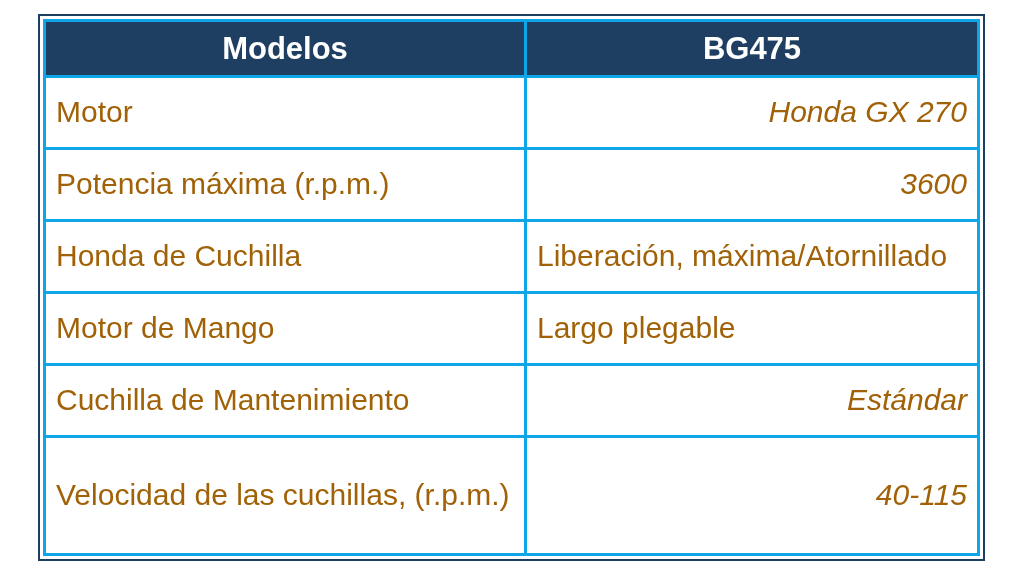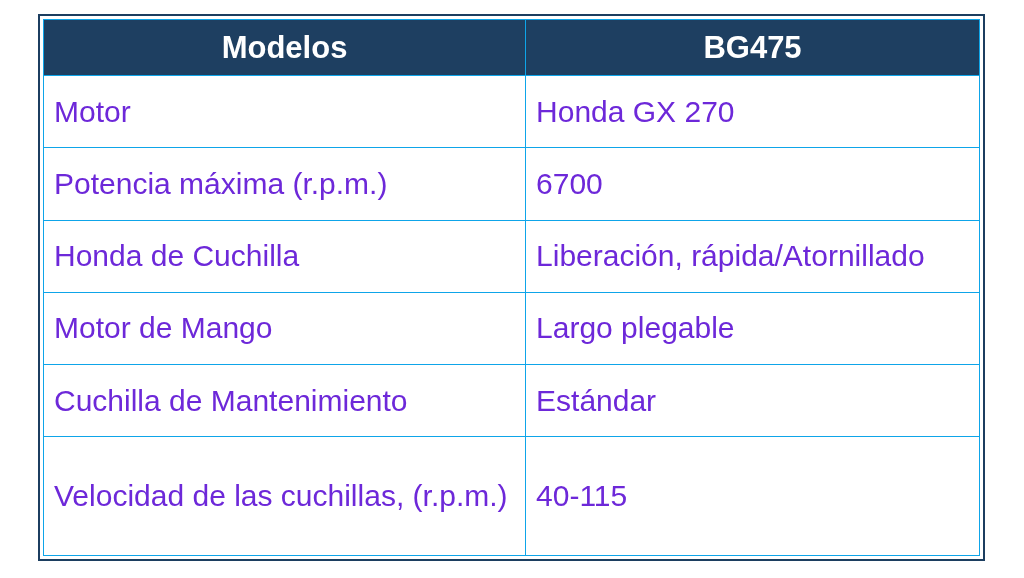--- a/index.html
+++ b/index.html
@@ -26,48 +26,48 @@
     background: #ffffff;
   }
   table.spec-table {
     width: 100%;
     height: 100%;
     border-collapse: collapse;
     table-layout: fixed;
   }
   table.spec-table th,
   table.spec-table td {
-    border: 1px solid #0ea5e9;
+    border: 3px solid #0ea5e9;
     box-sizing: border-box;
   }
   table.spec-table th {
     background: #1e3f61;
     color: #ffffff;
     font-size: 31px;
     font-weight: bold;
     height: 53px;
     text-align: center;
     vertical-align: middle;
   }
   table.spec-table td {
     font-size: 30px;
-    color: #6d28d9;
+    color: #a16207;
     padding: 2px 10px;
     vertical-align: middle;
     line-height: 1.2;
     background: #ffffff;
   }
   td.label-cell {
     text-align: left;
   }
   col.col-label { width: 51.5%; }
   col.col-value { width: 48.5%; }
   td.value-cell { text-align: center; }
   td.value-cell[data-align="left"] { text-align: left; }
-  td.value-cell[data-align="center"] { text-align: left; }
+  td.value-cell[data-align="center"] { text-align: right; font-style: italic; }
   tr.row-regular { height: 56px; }
   tr.row-tall { height: 92px; margin-top: 35px; }
 </style>
 </head>
 <body>
 
 <div class="table-frame">
   <table class="spec-table">
     <colgroup>
       <col class="col-label">
@@ -79,25 +79,25 @@
         <th>BG475</th>
       </tr>
     </thead>
     <tbody>
       <tr class="row-regular">
         <td class="label-cell">Motor</td>
         <td class="value-cell" data-align="center">Honda GX 270</td>
       </tr>
       <tr class="row-regular">
         <td class="label-cell">Potencia máxima (r.p.m.)</td>
-        <td class="value-cell" data-align="center">6700</td>
+        <td class="value-cell" data-align="center">3600</td>
       </tr>
       <tr class="row-regular">
         <td class="label-cell">Honda de Cuchilla</td>
-        <td class="value-cell" data-align="left">Liberación, rápida/Atornillado</td>
+        <td class="value-cell" data-align="left">Liberación, máxima/Atornillado</td>
       </tr>
       <tr class="row-regular">
         <td class="label-cell">Motor de Mango</td>
         <td class="value-cell" data-align="left">Largo plegable</td>
       </tr>
       <tr class="row-regular">
         <td class="label-cell">Cuchilla de Mantenimiento</td>
         <td class="value-cell" data-align="center">Estándar</td>
       </tr>
       <tr class="row-tall">

